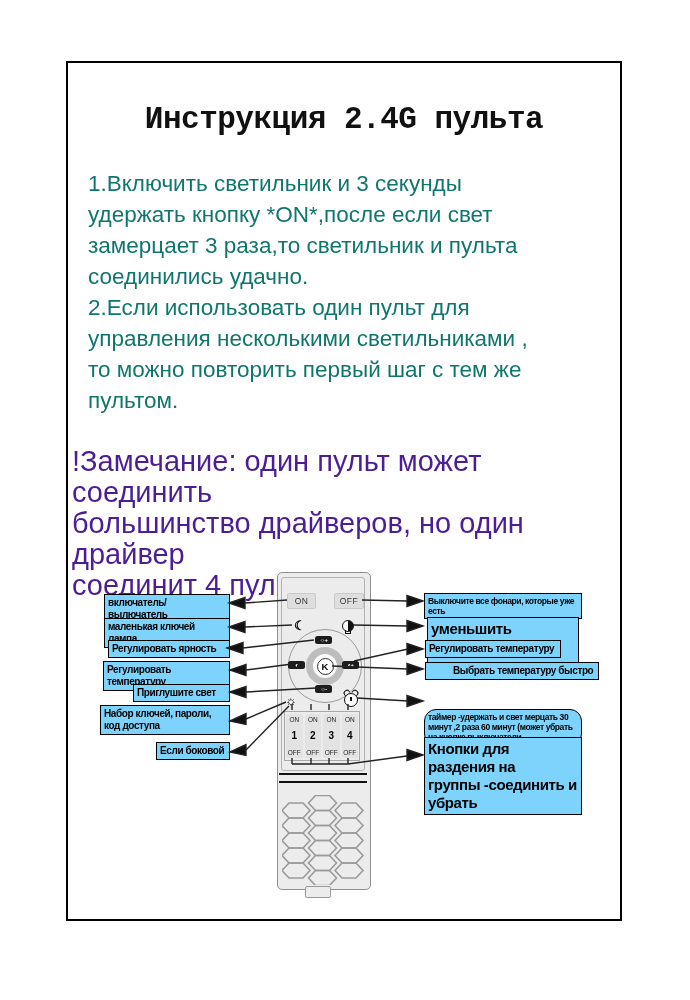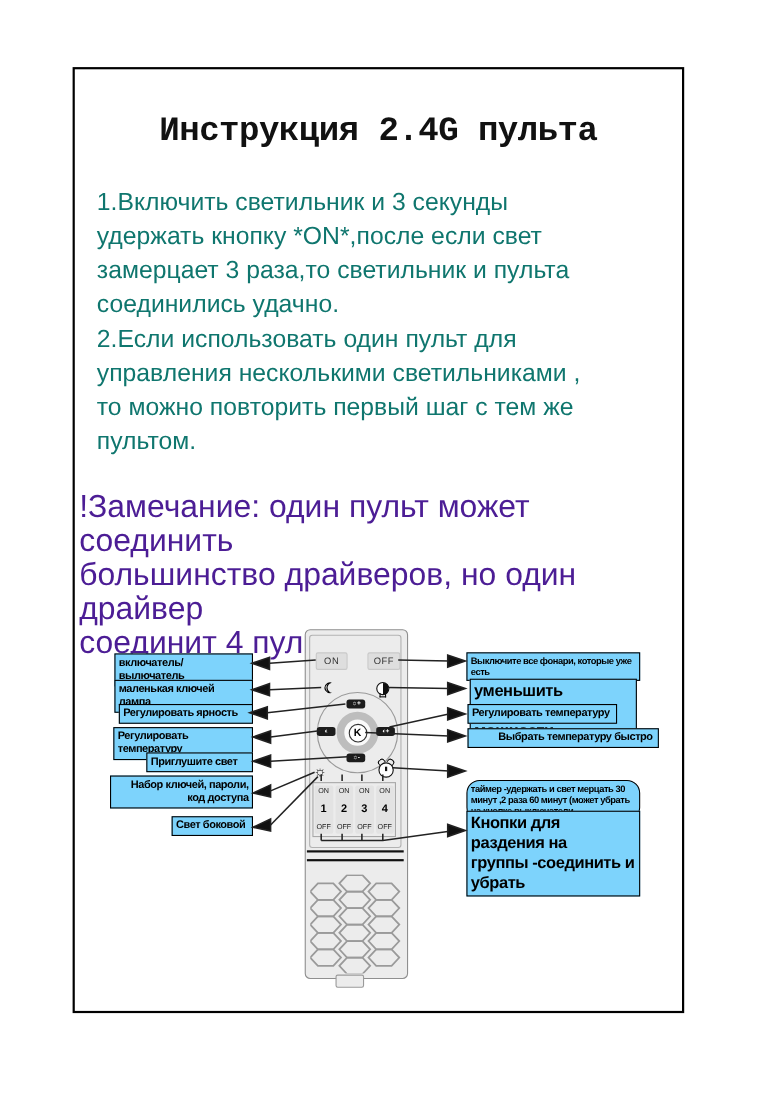--- a/index.html
+++ b/index.html
@@ -151,23 +151,23 @@
   </svg>
 
   <div class="stub"></div>
 </div>
 
 <div class="callout" style="left:104px;top:594px;width:118px;">включатель/вылючатель</div>
 <div class="callout" style="left:104px;top:618px;width:118px;">маленькая ключей лампа</div>
 <div class="callout" style="left:108px;top:640px;width:114px;">Регулировать ярность</div>
 <div class="callout" style="left:103px;top:661px;width:119px;">Регулировать температуру</div>
 <div class="callout" style="left:133px;top:684px;width:89px;">Приглушите свет</div>
-<div class="callout" style="left:100px;top:705px;width:122px;text-align:right;">Набор ключей, пароли,
+<div class="callout" style="left:100px;top:705px;width:122px;">Набор ключей, пароли,
 код доступа</div>
-<div class="callout" style="left:156px;top:742px;width:66px;">Свет боковой</div>
+<div class="callout" style="left:156px;top:742px;width:66px;">Если боковой</div>
 
 <div class="callout fs85" style="left:424px;top:593px;width:150px;">Выключите все фонари, которые уже есть</div>
 <div class="callout fs95" style="left:427px;top:617px;width:144px;">уменьшить половину мощности</div>
 <div class="callout" style="left:425px;top:640px;width:128px;">Регулировать температуру</div>
 <div class="callout" style="left:425px;top:662px;width:142px;padding-left:27px;">Выбрать температуру быстро</div>
 <div class="callout fs85" style="left:424px;top:709px;width:150px;border-radius:12px;">таймер -удержать и свет мерцать 30
 минут ,2 раза 60 минут (может убрать
 на кнопке выключатели</div>
 <div class="callout fs95" style="left:424px;top:737px;width:150px;">Кнопки для раздения на
 группы -соединить и убрать</div>

